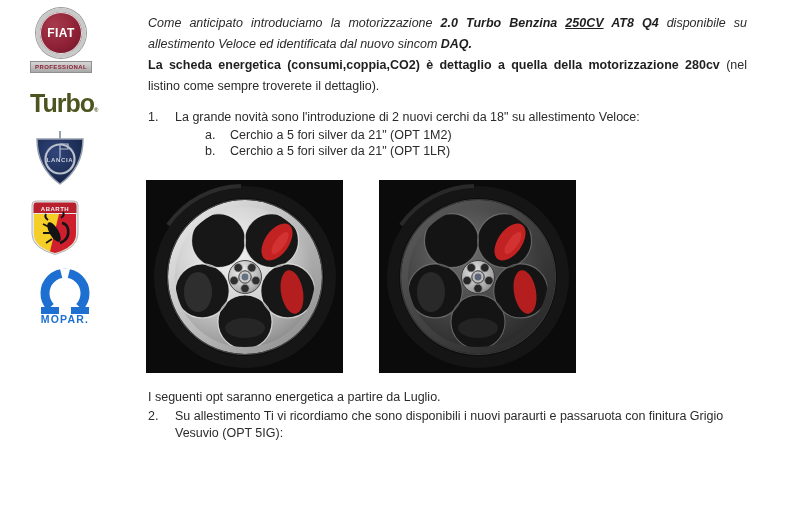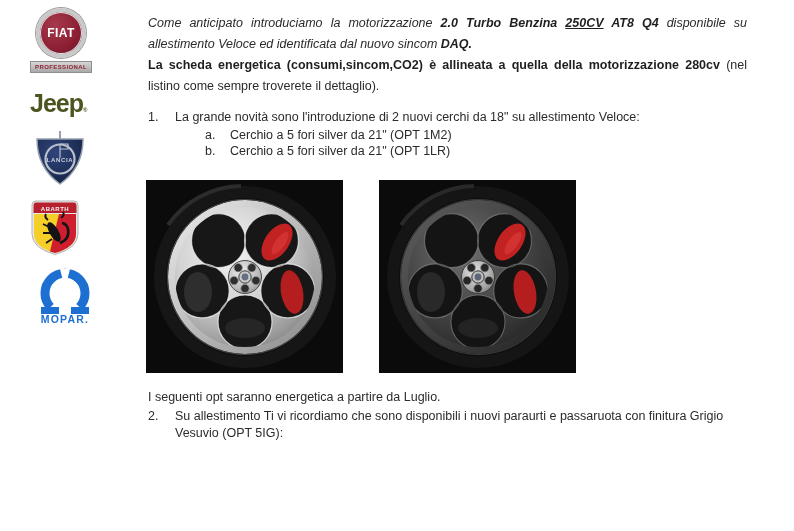--- a/index.html
+++ b/index.html
@@ -62,21 +62,21 @@
   <div class="sidebar">
 
     <div class="logo fiat">
       <div class="fiat-circle">
         <span>FIAT</span>
       </div>
       <div class="fiat-banner">PROFESSIONAL</div>
     </div>
 
     <div class="logo jeep">
-      <div class="jeep-text"><span>Jeep</span><span class="reg">®</span></div>
+      <div class="jeep-text"><span>Turbo</span><span class="reg">®</span></div>
     </div>
 
     <div class="logo lancia">
       <svg width="60" height="58" viewBox="0 0 60 58">
         <defs>
           <radialGradient id="lanNavy" cx="40%" cy="30%" r="85%">
             <stop offset="0%" stop-color="#31457c"></stop>
             <stop offset="60%" stop-color="#1d2e56"></stop>
             <stop offset="100%" stop-color="#0f1a38"></stop>
           </radialGradient>
@@ -119,21 +119,21 @@
   <div class="emea">
     <div class="emea-title">EMEA</div>
     <div class="emea-sub">REGION</div>
   </div>
 
   <main class="content">
 
 
     <p class="intro"><span>Come anticipato introduciamo la motorizzazione </span><b>2.0 Turbo Benzina </b><b class="u">250CV</b><b> AT8 Q4</b><span> disponibile su allestimento Veloce ed identificata dal nuovo sincom </span><b>DAQ.</b></p>
 
-    <p class="intro2"><b>La scheda energetica (consumi,sincom,CO2) è allineata a quella della motorizzazione 280cv </b><span>(nel listino come sempre troverete il dettaglio).</span></p>
+    <p class="intro2"><b>La scheda energetica (consumi,coppia,CO2) è dettaglio a quella della motorizzazione 280cv </b><span>(nel listino come sempre troverete il dettaglio).</span></p>
 
 
     <div class="num-item">
       <span class="marker">1.</span><span>La grande novità sono l'introduzione di 2 nuovi cerchi da 18" su allestimento Veloce:</span>
       <div class="sub-item">
         <span class="marker">a.</span><span>Cerchio a 5 fori silver da 21" (OPT 1M2)</span>
       </div>
       <div class="sub-item">
         <span class="marker">b.</span><span>Cerchio a 5 fori silver da 21" (OPT 1LR)</span>
       </div>

